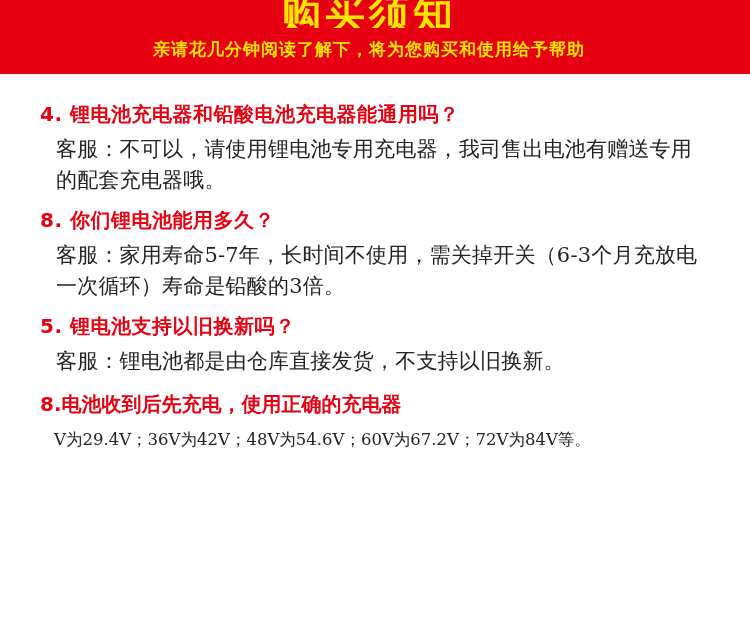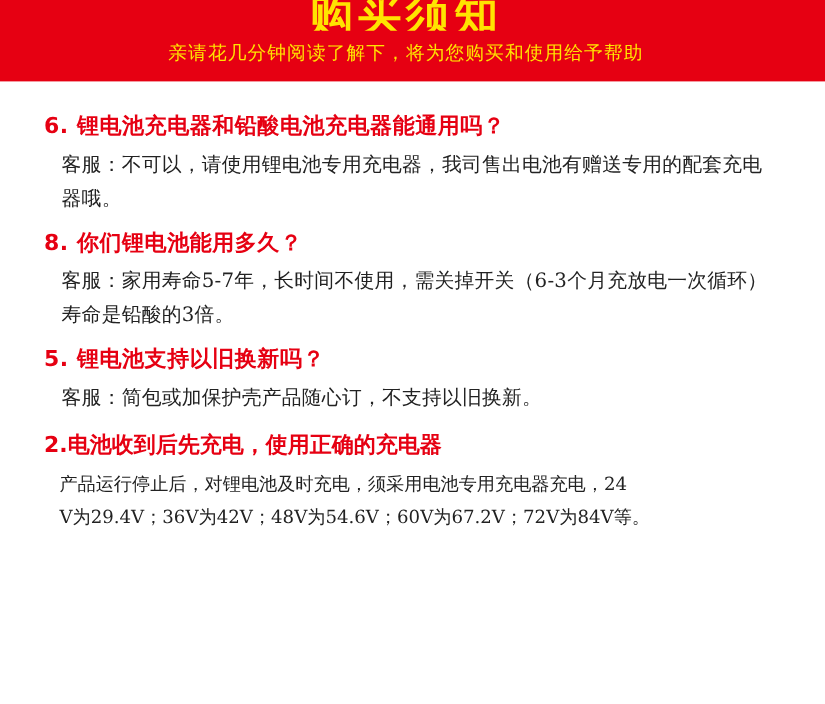--- a/index.html
+++ b/index.html
@@ -36,21 +36,21 @@
     margin: 0;
     padding: 0 0 0 0;
     height: 36px;
     overflow: hidden;
     position: relative;
     top: -8px;
   }
   .banner-sub {
     color: #ffe400;
     font-size: 17px;
-    font-weight: normal;
+    font-weight: bold;
     letter-spacing: 1px;
     line-height: 22px;
     margin-top: 2px;
     text-align: center;
   }
   .content {
     padding: 16px 40px 0 40px;
     box-sizing: border-box;
   }
   .qa {
@@ -59,21 +59,21 @@
   .q {
     color: #e60012;
     font-size: 20px;
     font-weight: bold;
     line-height: 36px;
     margin: 6px 0 2px 0;
     letter-spacing: 0.5px;
   }
   .a {
     color: #222222;
-    font-size: 18px;
+    font-size: 21px;
     line-height: 31px;
     font-family: "DejaVu Serif", "Liberation Serif", serif;
     letter-spacing: 0.2px;
     padding-left: 16px;
     text-align: left;
   }
   .q5 {
     color: #e60012;
     font-size: 20px;
     font-weight: bold;
@@ -97,37 +97,36 @@
 <div class="page">
 
   <div class="banner">
     <div class="banner-title">购买须知</div>
     <div class="banner-sub">亲请花几分钟阅读了解下，将为您购买和使用给予帮助</div>
   </div>
 
   <div class="content">
 
     <div class="qa">
-      <div class="q">6. 锂电池充电器和铅酸电池充电器能通用吗？</div>
+      <div class="q">4. 锂电池充电器和铅酸电池充电器能通用吗？</div>
       <div class="a">客服：不可以，请使用锂电池专用充电器，我司售出电池有赠送专用的配套充电器哦。</div>
     </div>
 
     <div class="qa">
       <div class="q">8. 你们锂电池能用多久？</div>
       <div class="a">客服：家用寿命5-7年，长时间不使用，需关掉开关（6-3个月充放电一次循环）寿命是铅酸的3倍。</div>
     </div>
 
     <div class="qa">
       <div class="q">5. 锂电池支持以旧换新吗？</div>
-      <div class="a">客服：简包或加保护壳产品随心订，不支持以旧换新。</div>
+      <div class="a">客服：锂电池都是由仓库直接发货，不支持以旧换新。</div>
     </div>
 
 
     <div class="qa">
-      <div class="q5">2.电池收到后先充电，使用正确的充电器</div>
+      <div class="q5">8.电池收到后先充电，使用正确的充电器</div>
       <div class="a5">
-        <div>产品运行停止后，对锂电池及时充电，须采用电池专用充电器充电，24</div>
         <div>V为29.4V；36V为42V；48V为54.6V；60V为67.2V；72V为84V等。</div>
       </div>
     </div>
 
   </div>
 </div>
 
 </body></html>

